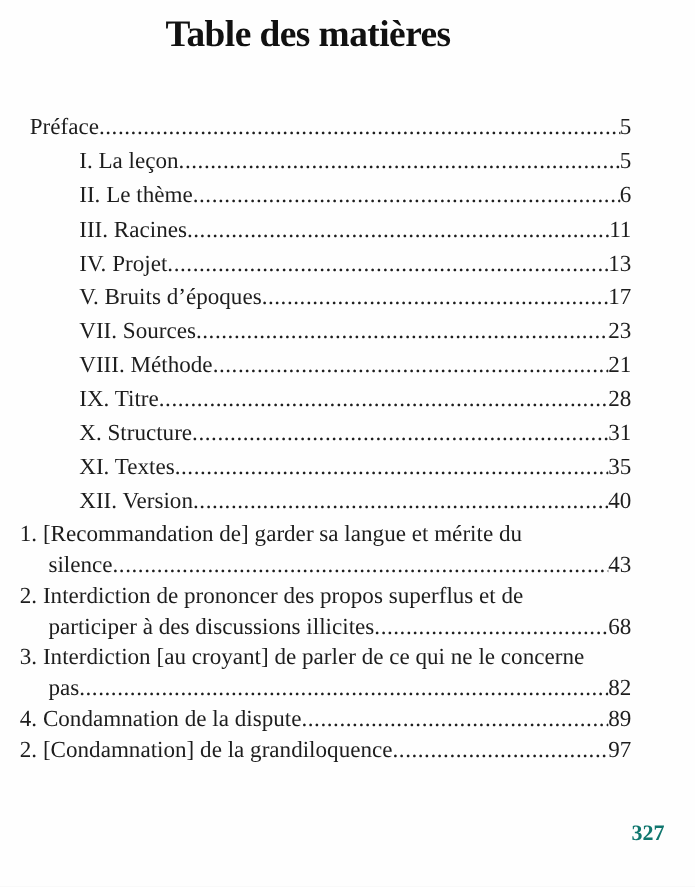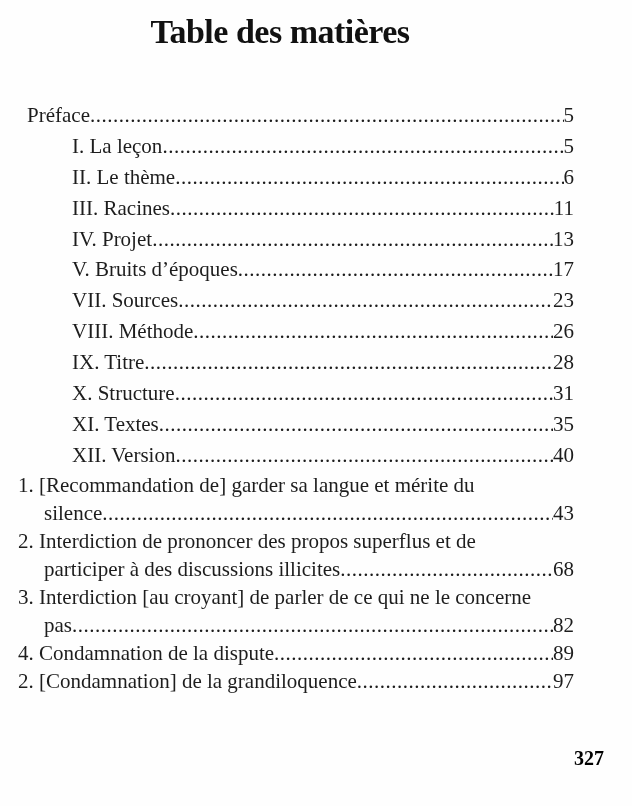--- a/index.html
+++ b/index.html
@@ -50,21 +50,21 @@
   .dots::after {
     content: "................................................................................................................................................................................";
     letter-spacing: 0.5px;
   }
   .pg { white-space: nowrap; text-align: right; }
   .folio {
     position: absolute;
     top: 747px; right: 28px;
     font-size: 20px;
     font-weight: 700;
-    color: #000000;
+    color: #0f766e;
   }
 </style>
 </head>
 <body>
 
 <div class="sheet">
   <div class="title">Table des matières</div>
   <div class="toc" id="toc-list">
       <div class="row entry-root">
     <span class="lbl">Préface</span>
@@ -97,21 +97,21 @@
     <span class="pg">17</span>
   </div>
       <div class="row entry-sub">
     <span class="lbl">VII. Sources</span>
     <span class="dots"></span>
     <span class="pg">23</span>
   </div>
       <div class="row entry-sub">
     <span class="lbl">VIII. Méthode</span>
     <span class="dots"></span>
-    <span class="pg">26</span>
+    <span class="pg">21</span>
   </div>
       <div class="row entry-sub">
     <span class="lbl">IX. Titre</span>
     <span class="dots"></span>
     <span class="pg">28</span>
   </div>
       <div class="row entry-sub">
     <span class="lbl">X. Structure</span>
     <span class="dots"></span>
     <span class="pg">31</span>

